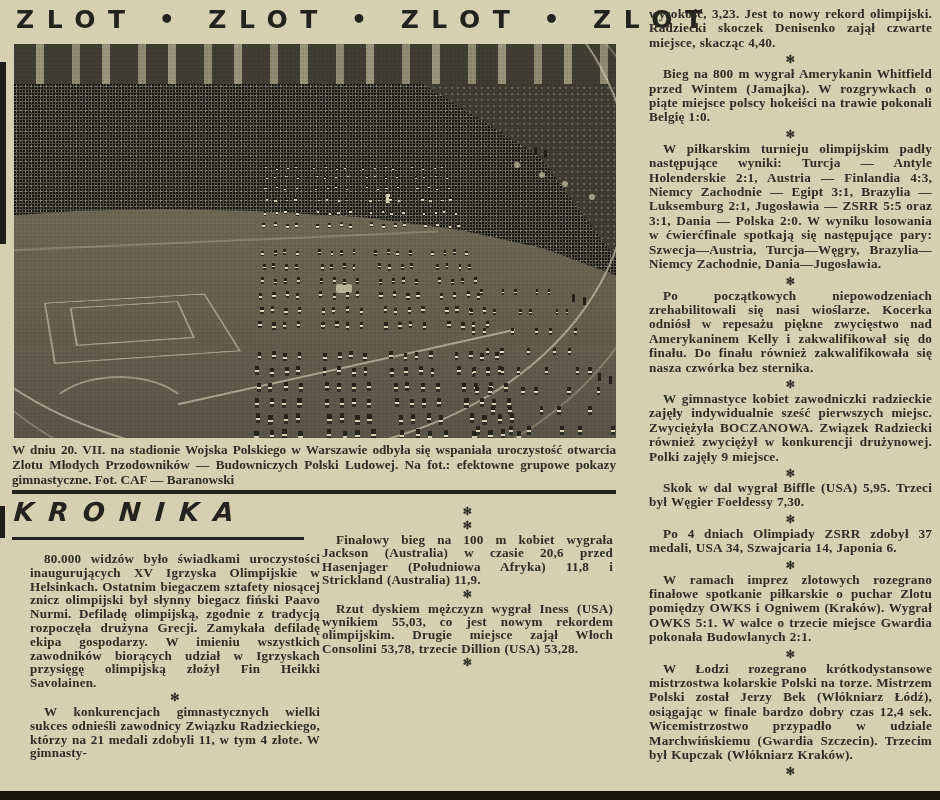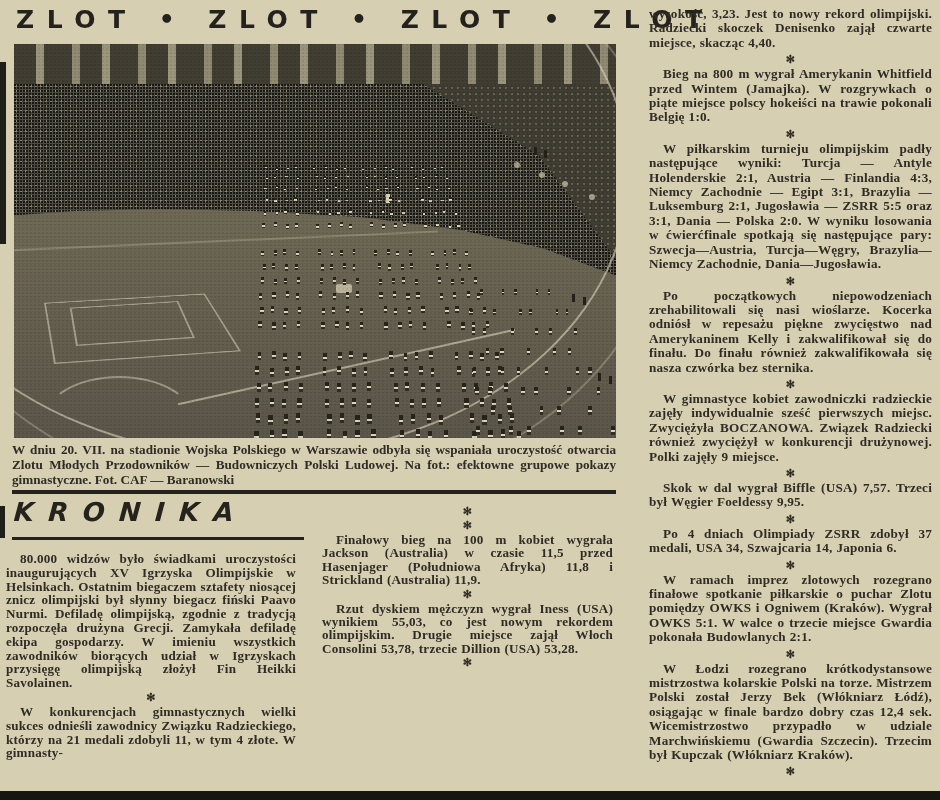--- a/index.html
+++ b/index.html
@@ -111,21 +111,21 @@
   .col{
     position:absolute;color:var(--ink);font-weight:bold;
     text-align:justify;letter-spacing:0.2px;word-spacing:0.5px;
   }
   .col p{margin:0;text-indent:14px;}
   .col p.cont{text-indent:0;}
   .sep{
     text-align:center;font-size:11px;line-height:13px;margin:1px 0;
     color:var(--ink);text-indent:0;
   }
-  .col-left{left:6px;top:552px;width:290px;font-size:13.1px;line-height:13.8px;}
+  .col-left{left:30px;top:552px;width:290px;font-size:13.1px;line-height:13.8px;}
   .col-mid{left:322px;top:504px;width:291px;font-size:13.1px;line-height:13.4px;}
   .col-right{left:649px;top:7px;width:283px;font-size:13.2px;line-height:14.4px;}
   .col-right p{margin-bottom:2px;}
   .col-right .sep{line-height:14px;}
 
   
   .bottom-bar{position:absolute;left:0;top:791px;width:940px;height:9px;background:#17150f;}
   .edge-sliver{position:absolute;background:#201e18;}
   .sliver-1{left:0;top:62px;width:6px;height:182px;}
   .sliver-2{left:0;top:506px;width:5px;height:32px;}
@@ -509,38 +509,38 @@
 
   <div class="col col-left">
     <p>80.000 widzów było świadkami uroczystości inaugurujących XV Igrzyska Olimpijskie w Helsinkach. Ostatnim biegaczem sztafety niosącej znicz olimpijski był słynny biegacz fiński Paavo Nurmi. Defiladę olimpijską, zgodnie z tradycją rozpoczęła drużyna Grecji. Zamykała defiladę ekipa gospodarzy. W imieniu wszystkich zawodników biorących udział w Igrzyskach przysięgę olimpijską złożył Fin Heikki Savolainen.</p>
     <div class="sep">✻</div>
     <p>W konkurencjach gimnastycznych wielki sukces odnieśli zawodnicy Związku Radzieckiego, którzy na 21 medali zdobyli 11, w tym 4 złote. W gimnasty-</p>
   </div>
 
   <div class="col col-mid">
     <div class="sep">✻</div>
     <div class="sep">✻</div>
-    <p>Finałowy bieg na 100 m kobiet wygrała Jackson (Australia) w czasie 11,5 przed Hasenjager (Południowa Afryka) 11,8 i Strickland (Australia) 11,9.</p>
+    <p>Finałowy bieg na 100 m kobiet wygrała Jackson (Australia) w czasie 20,6 przed Hasenjager (Południowa Afryka) 11,8 i Strickland (Australia) 11,9.</p>
     <div class="sep">✻</div>
     <p>Rzut dyskiem mężczyzn wygrał Iness (USA) wynikiem 55,03, co jest nowym rekordem olimpijskim. Drugie miejsce zajął Włoch Consolini 53,78, trzecie Dillion (USA) 53,28.</p>
     <div class="sep">✻</div>
   </div>
 
   <div class="col col-right">
     <p class="cont">wysokość, 3,23. Jest to nowy rekord olimpijski. Radziecki skoczek Denisenko zajął czwarte miejsce, skacząc 4,40.</p>
     <div class="sep">✻</div>
     <p>Bieg na 800 m wygrał Amerykanin Whitfield przed Wintem (Jamajka). W rozgrywkach o piąte miejsce polscy hokeiści na trawie pokonali Belgię 1:0.</p>
     <div class="sep">✻</div>
     <p>W piłkarskim turnieju olimpijskim padły następujące wyniki: Turcja — Antyle Holenderskie 2:1, Austria — Finlandia 4:3, Niemcy Zachodnie — Egipt 3:1, Brazylia — Luksemburg 2:1, Jugosławia — ZSRR 5:5 oraz 3:1, Dania — Polska 2:0. W wyniku losowania w ćwierćfinale spotkają się następujące pary: Szwecja—Austria, Turcja—Węgry, Brazylia—Niemcy Zachodnie, Dania—Jugosławia.</p>
     <div class="sep">✻</div>
     <p>Po początkowych niepowodzeniach zrehabilitowali się nasi wioślarze. Kocerka odniósł w repesażu piękne zwycięstwo nad Amerykaninem Kelly i zakwalifikował się do finału. Do finału również zakwalifikowała się nasza czwórka bez sternika.</p>
     <div class="sep">✻</div>
     <p>W gimnastyce kobiet zawodniczki radzieckie zajęły indywidualnie sześć pierwszych miejsc. Zwyciężyła BOCZANOWA. Związek Radziecki również zwyciężył w konkurencji drużynowej. Polki zajęły 9 miejsce.</p>
     <div class="sep">✻</div>
-    <p>Skok w dal wygrał Biffle (USA) 7,57. Trzeci był Węgier Foeldessy 9,95.</p>
+    <p>Skok w dal wygrał Biffle (USA) 5,95. Trzeci był Węgier Foeldessy 7,30.</p>
     <div class="sep">✻</div>
     <p>Po 4 dniach Olimpiady ZSRR zdobył 37 medali, USA 34, Szwajcaria 14, Japonia 6.</p>
     <div class="sep">✻</div>
     <p>W ramach imprez zlotowych rozegrano finałowe spotkanie piłkarskie o puchar Zlotu pomiędzy OWKS i Ogniwem (Kraków). Wygrał OWKS 5:1. W walce o trzecie miejsce Gwardia pokonała Budowlanych 2:1.</p>
     <div class="sep">✻</div>
     <p>W Łodzi rozegrano krótkodystansowe mistrzostwa kolarskie Polski na torze. Mistrzem Polski został Jerzy Bek (Włókniarz Łódź), osiągając w finale bardzo dobry czas 12,4 sek. Wicemistrzostwo przypadło w udziale Marchwińskiemu (Gwardia Szczecin). Trzecim był Kupczak (Włókniarz Kraków).</p>
     <div class="sep">✻</div>
   </div>
 
   <div class="bottom-bar"></div>

